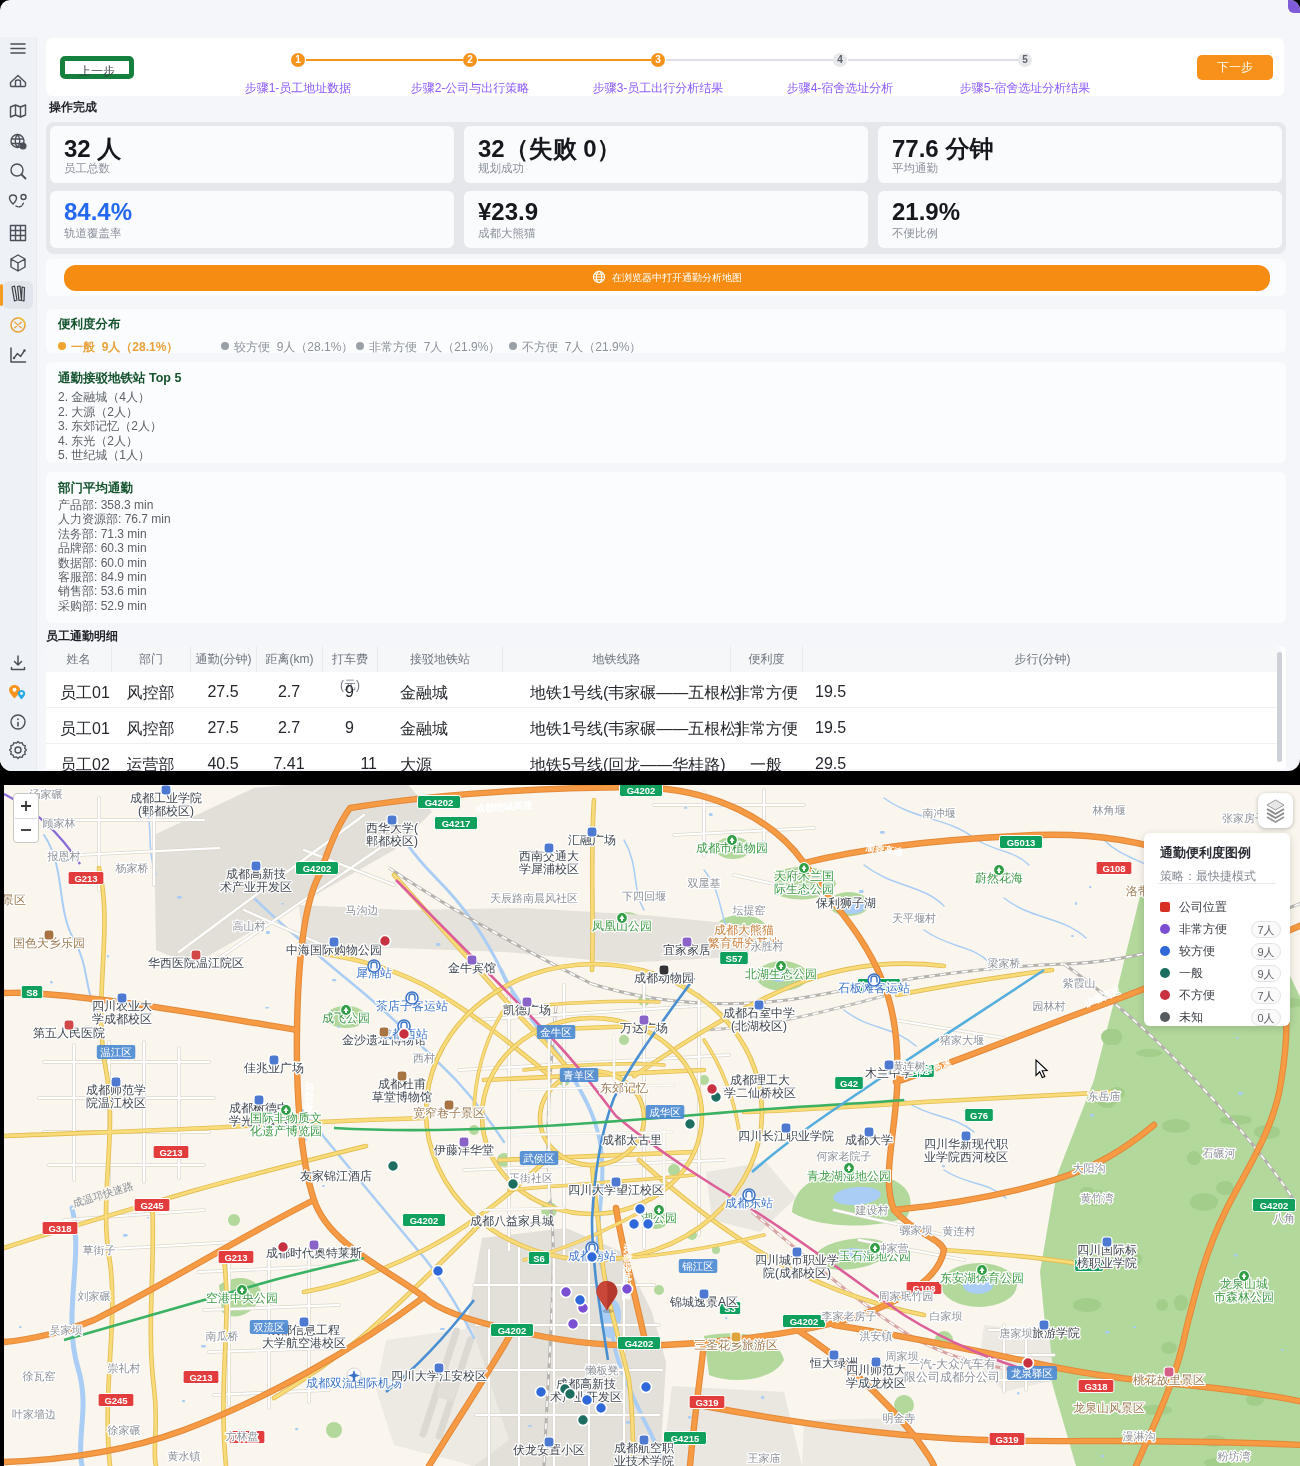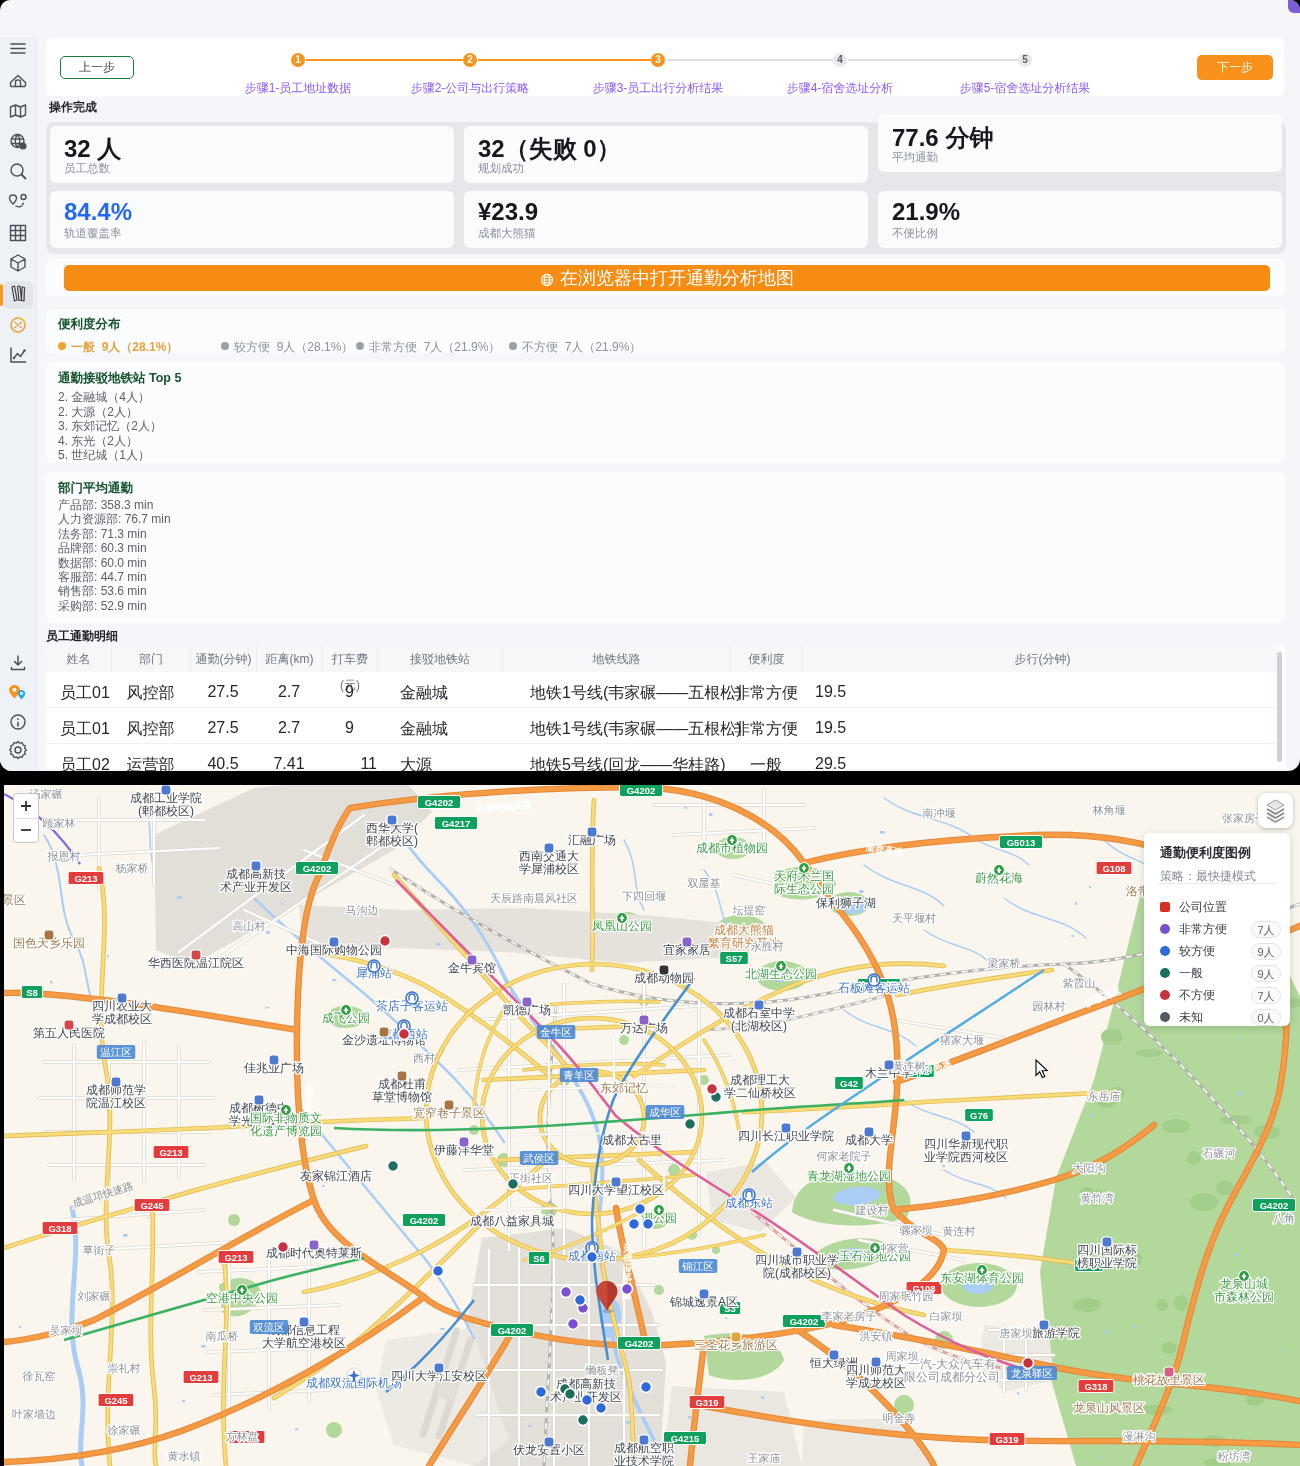--- a/index.html
+++ b/index.html
@@ -3,34 +3,34 @@
 *{margin:0;padding:0;box-sizing:border-box}
 html,body{width:1300px;height:1466px;background:#000;font-family:"Liberation Sans",sans-serif;overflow:hidden;position:relative}
 .abs{position:absolute}
 .win{position:absolute;left:0;top:0;width:1300px;height:771px;background:#f5f6f9;border-radius:10px 10px 12px 12px;overflow:hidden}
 .titlebar{position:absolute;left:0;top:0;width:100%;height:37px;background:#f4f6fa;border-bottom:1px solid #e9ebef}
 .title-txt{position:absolute;left:54px;top:11px;font-size:13px;font-weight:600;color:#33373d;letter-spacing:.3px}
 .tdot{position:absolute;top:12px;width:9px;height:9px;border-radius:50%}
 .purplecorner{position:absolute;left:1288px;top:0;width:12px;height:13px;background:#7e5cd8;border-radius:0 10px 0 6px;z-index:5}
 .sidebar{position:absolute;left:0;top:37px;width:37px;height:734px;background:#eef1f6;border-right:1px solid #e7e9ee}
 .steppanel{position:absolute;left:46px;top:38px;width:1238px;height:58px;background:#fff;border-radius:6px}
-.btn-prev{position:absolute;left:60px;top:56px;width:74px;height:23px;background:#fff;border:1px solid #15803d;border-radius:5px;font-size:12px;color:#3a3f46;text-align:center;line-height:21px}
+.btn-prev{position:absolute;left:60px;top:56px;width:74px;height:23px;background:#fff;border:5px solid #15803d;border-radius:5px;font-size:12px;color:#3a3f46;text-align:center;line-height:21px}
 .btn-next{position:absolute;left:1197px;top:55px;width:76px;height:25px;background:#f7911a;border-radius:5px;font-size:12px;color:#fff;text-align:center;line-height:25px}
 .stepc{position:absolute;top:53px;width:14px;height:14px;border-radius:50%;font-size:10px;font-weight:bold;text-align:center;line-height:14px}
 .stepc.on{background:#f7941e;color:#fff}
 .stepc.off{background:#e7e8ec;color:#5d6269}
 .stepline{position:absolute;top:59px;height:2px}
 .steplab{position:absolute;top:80px;font-size:12px;color:#8b5cf6;white-space:nowrap;transform:translateX(-50%)}
 .sec-label{position:absolute;font-size:12px;font-weight:bold;color:#1f2329}
 .statspanel{position:absolute;left:46px;top:122px;width:1240px;height:132px;background:#e5e7eb;border-radius:8px}
 .scard{position:absolute;width:404px;height:57px;background:#fafbfc;border-radius:6px}
 .scard .big{position:absolute;left:14px;top:7px;font-size:24px;font-weight:bold;color:#15181d}
 .scard .sub{position:absolute;left:14px;top:35px;font-size:11.5px;color:#8a909a}
 .btnpanel{position:absolute;left:46px;top:259px;width:1240px;height:37px;background:#fbfcfd;border-radius:6px}
-.bigbtn{position:absolute;left:64px;top:265px;width:1206px;height:26px;background:#f78c12;border-radius:5px;color:#fff;font-size:18px;text-align:center;line-height:26px}
+.bigbtn{position:absolute;left:64px;top:265px;width:1206px;height:26px;background:#f78c12;border-radius:12px;color:#fff;font-size:10px;text-align:center;line-height:26px}
 .wcard{position:absolute;left:46px;width:1240px;background:#fbfcfd;border-radius:6px}
 .ctitle{position:absolute;left:12px;font-size:12.5px;font-weight:bold;color:#14532d}
 .litem{position:absolute;left:12px;font-size:12px;color:#5c6168;white-space:nowrap}
 .legdot{display:inline-block;width:8px;height:8px;border-radius:50%;margin-right:5px;vertical-align:1px}
 .tablepanel{position:absolute;left:46px;top:646px;width:1240px;height:123px;background:#fff;border-radius:6px 6px 0 0}
 .thead{position:absolute;left:0;top:0;width:1236px;height:26px;background:#f6f7f9;border-radius:6px 6px 0 0}
 .th{position:absolute;top:0;height:26px;font-size:12px;color:#6e747e;text-align:center;line-height:26px;border-left:1px solid #e9eaee}
 .td{position:absolute;font-size:16px;color:#24272c;white-space:nowrap}
 .trow{position:absolute;left:0;width:1236px;height:36px;border-bottom:1px solid #f0f1f3}
 .scrollbar{position:absolute;left:1231px;top:6px;width:5px;height:110px;background:#cdd0d6;border-radius:3px}
@@ -100,21 +100,21 @@
   <div class="sec-label" style="left:49px;top:99px">操作完成</div>
   <div class="statspanel"></div>
   <div class="scard" style="left:50px;top:126px">
       <div class="big" style="color:#15181d">32 人</div>
       <div class="sub">员工总数</div>
     </div>
   <div class="scard" style="left:464px;top:126px">
       <div class="big" style="color:#15181d">32（失败 0）</div>
       <div class="sub">规划成功</div>
     </div>
-  <div class="scard" style="left:878px;top:115px">
+  <div class="scard" style="left:878px;top:126px">
       <div class="big" style="color:#15181d">77.6 分钟</div>
       <div class="sub">平均通勤</div>
     </div>
   <div class="scard" style="left:50px;top:191px">
       <div class="big" style="color:#2468f2">84.4%</div>
       <div class="sub">轨道覆盖率</div>
     </div>
   <div class="scard" style="left:464px;top:191px">
       <div class="big" style="color:#15181d">¥23.9</div>
       <div class="sub">成都大熊猫</div>
@@ -144,21 +144,21 @@
     <div class="litem" style="top:70.8px">4. 东光（2人）</div>
     <div class="litem" style="top:85.4px">5. 世纪城（1人）</div>
   </div>
   <div class="wcard" style="top:472px;height:151px">
       <div class="ctitle" style="top:8px">部门平均通勤</div>
     <div class="litem" style="top:25.0px">产品部: 358.3 min</div>
     <div class="litem" style="top:39.4px">人力资源部: 76.7 min</div>
     <div class="litem" style="top:53.8px">法务部: 71.3 min</div>
     <div class="litem" style="top:68.2px">品牌部: 60.3 min</div>
     <div class="litem" style="top:82.6px">数据部: 60.0 min</div>
-    <div class="litem" style="top:97.0px">客服部: 44.7 min</div>
+    <div class="litem" style="top:97.0px">客服部: 84.9 min</div>
     <div class="litem" style="top:111.4px">销售部: 53.6 min</div>
     <div class="litem" style="top:125.8px">采购部: 52.9 min</div>
   </div>
   <div class="sec-label" style="left:46px;top:628px">员工通勤明细</div>
   <div class="tablepanel">
     <div class="thead"></div>
     <div class="th" style="left:0px;width:65px;border-left:none;">姓名</div>
     <div class="th" style="left:65px;width:79px;">部门</div>
     <div class="th" style="left:144px;width:66px;">通勤(分钟)</div>
     <div class="th" style="left:210px;width:66px;">距离(km)</div>

